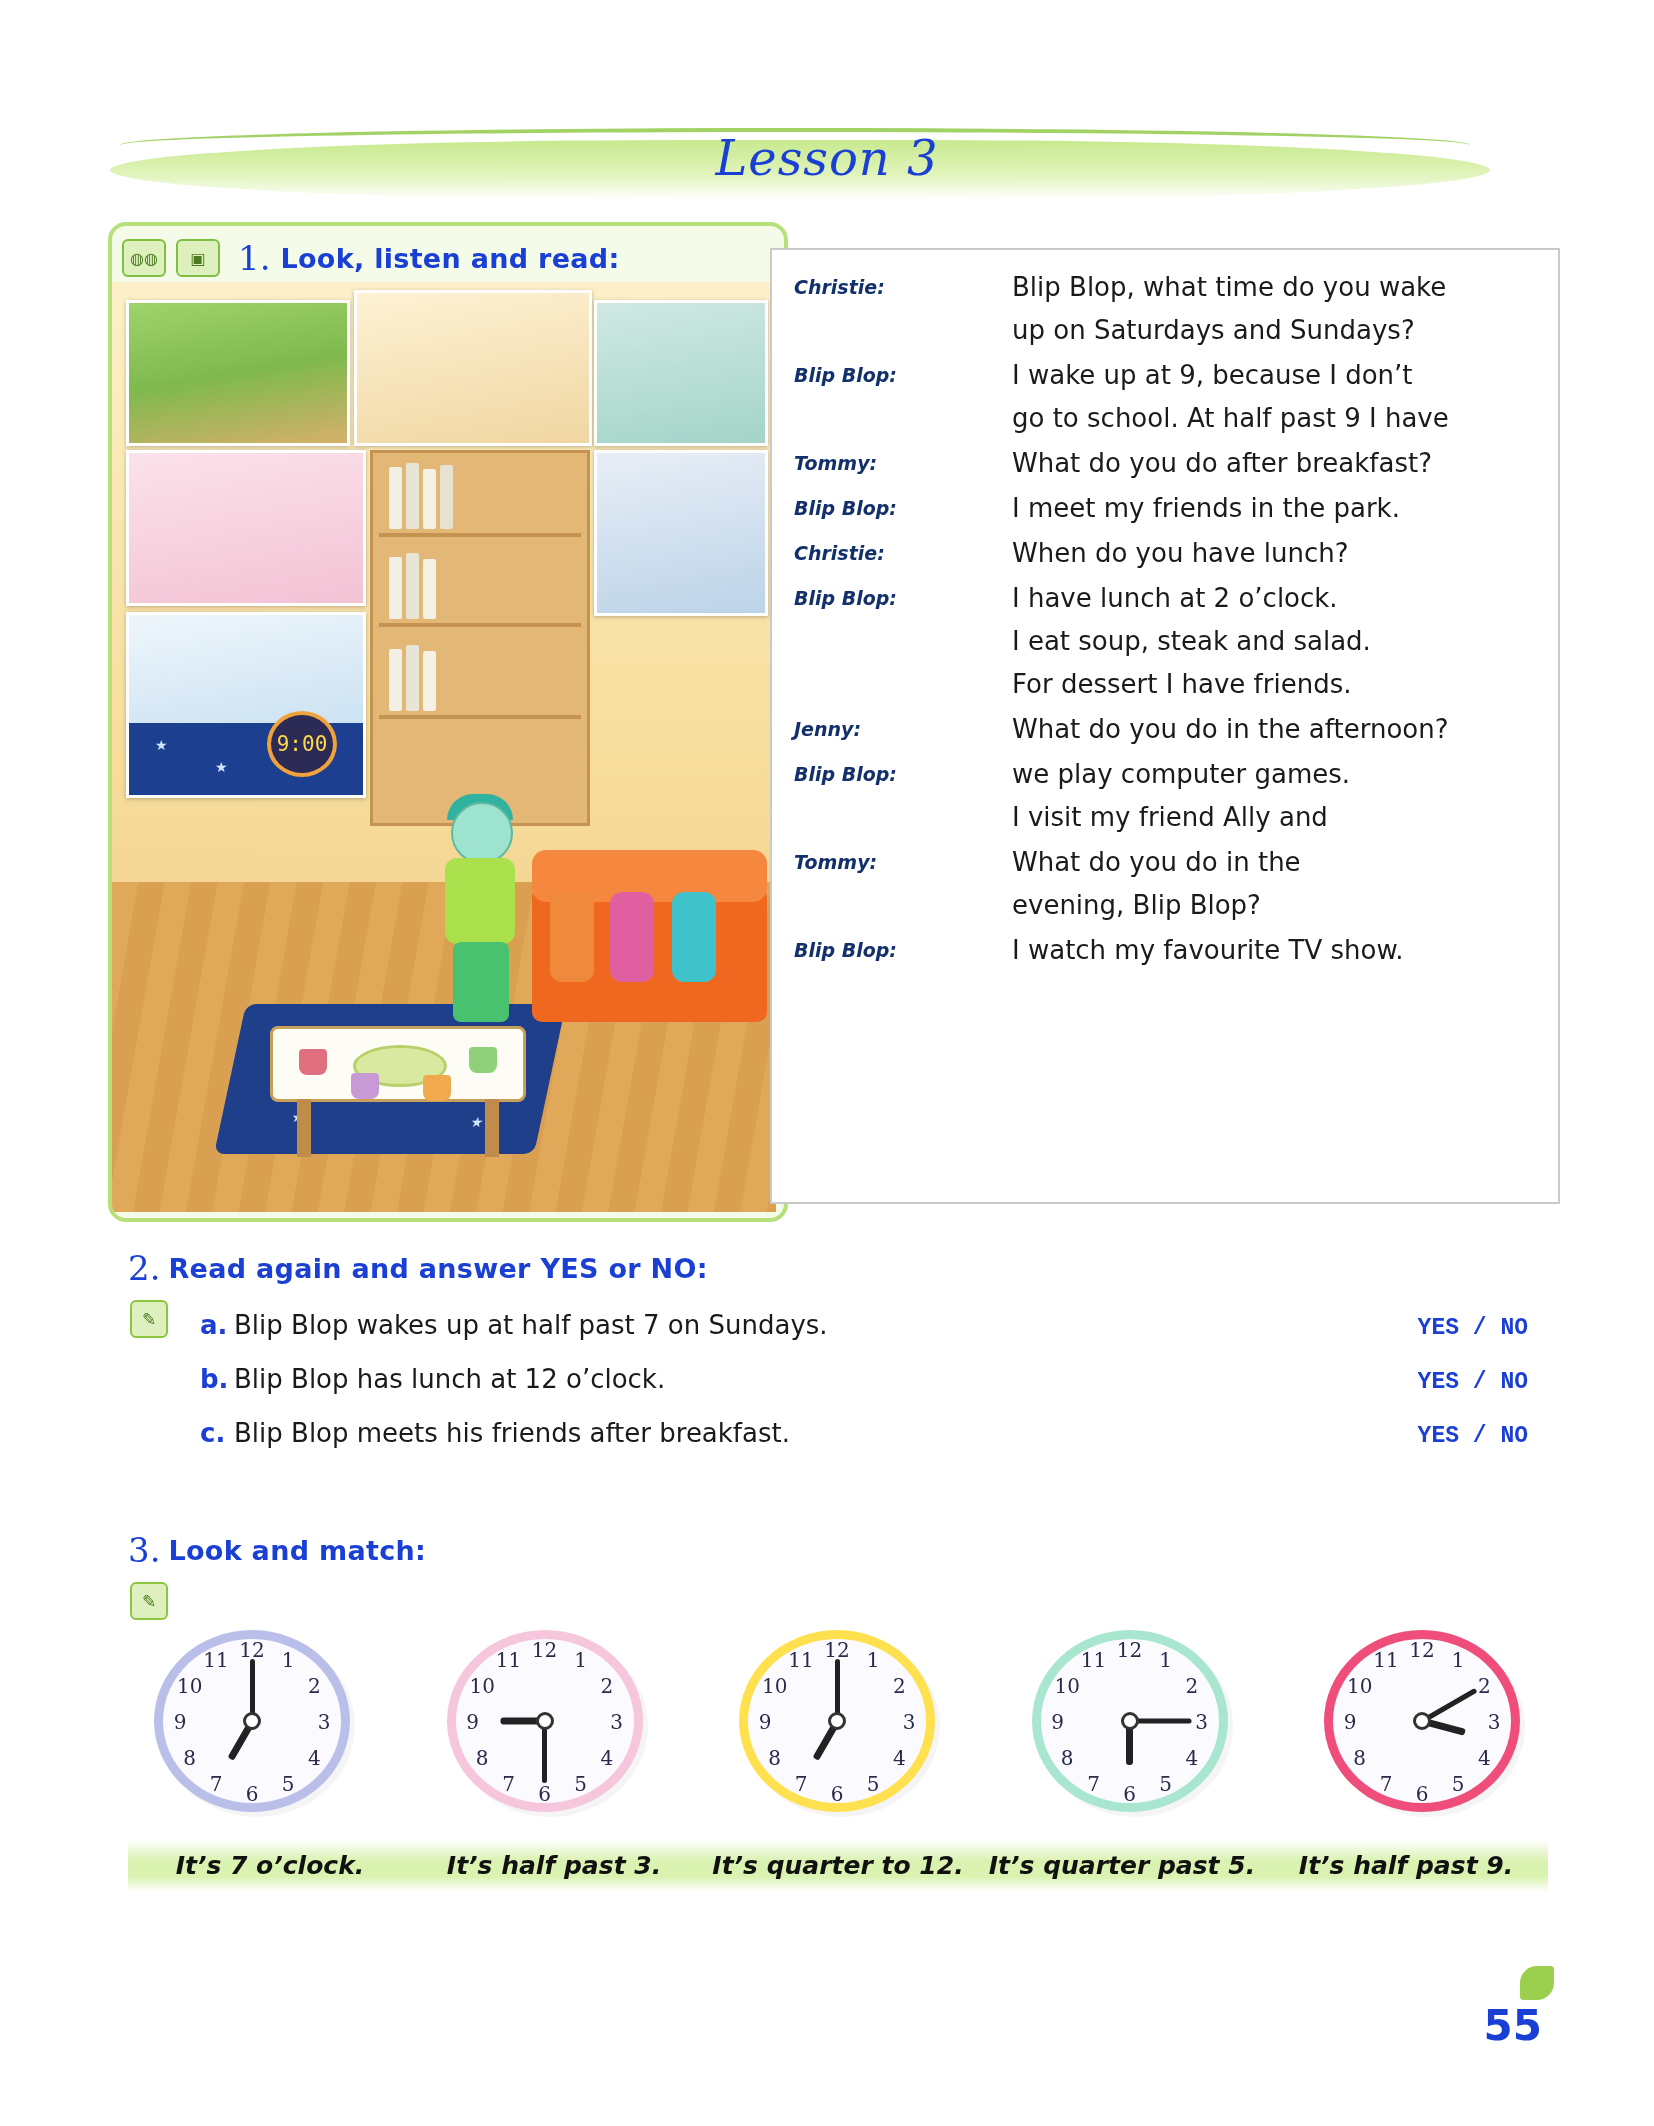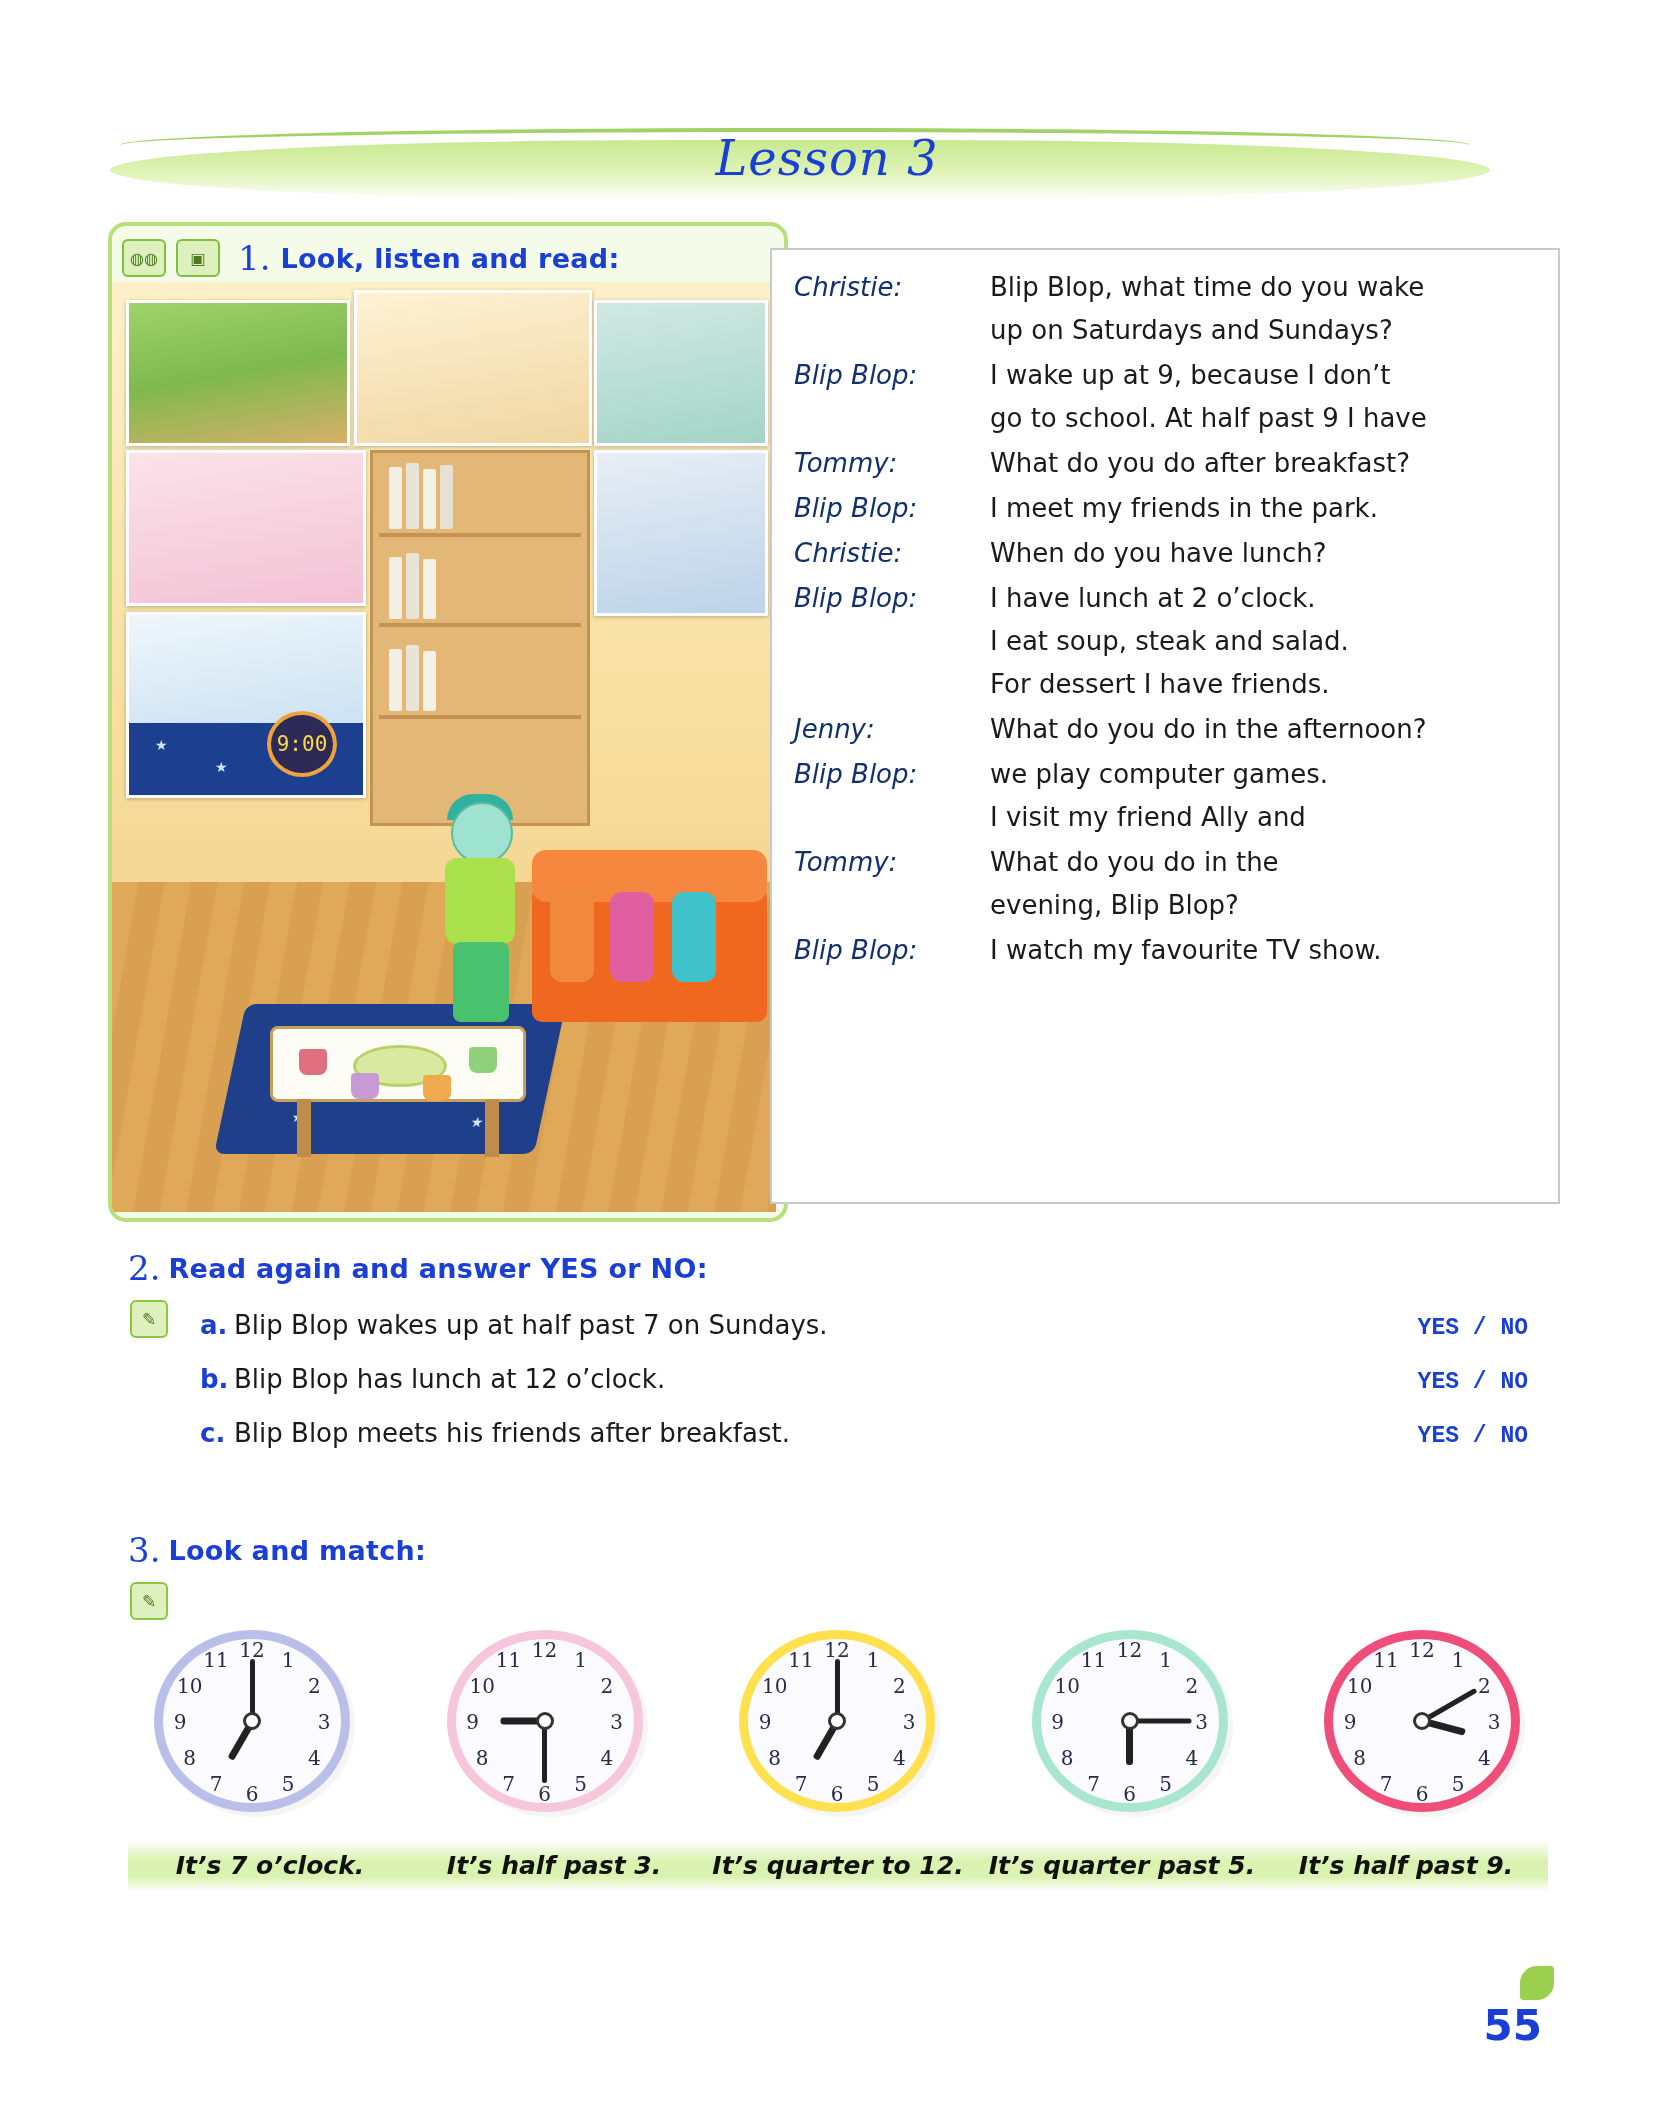--- a/index.html
+++ b/index.html
@@ -176,27 +176,27 @@
     padding: 16px 18px 10px 22px;
   }
   .dlg-row {
     display: flex;
     align-items: flex-start;
     margin-bottom: 2px;
   }
   .dlg-speaker {
     width: 196px;
     flex: 0 0 196px;
-    font-size: 26px;
-    font-weight: normal;
+    font-size: 19px;
+    font-weight: bold;
     font-style: italic;
     color: #12306b;
     line-height: 43px;
   }
-  .dlg-lines { flex: 1; }
+  .dlg-lines { flex: 1; margin-left: 22px; }
   .dlg-line {
     font-size: 26px;
     color: #1a1a1a;
     line-height: 43px;
     white-space: nowrap;
   }
 
   
   .ex2 { position: absolute; left: 128px; top: 1248px; width: 1400px; }
   .ex-head-row { display: flex; align-items: center; gap: 8px; }

